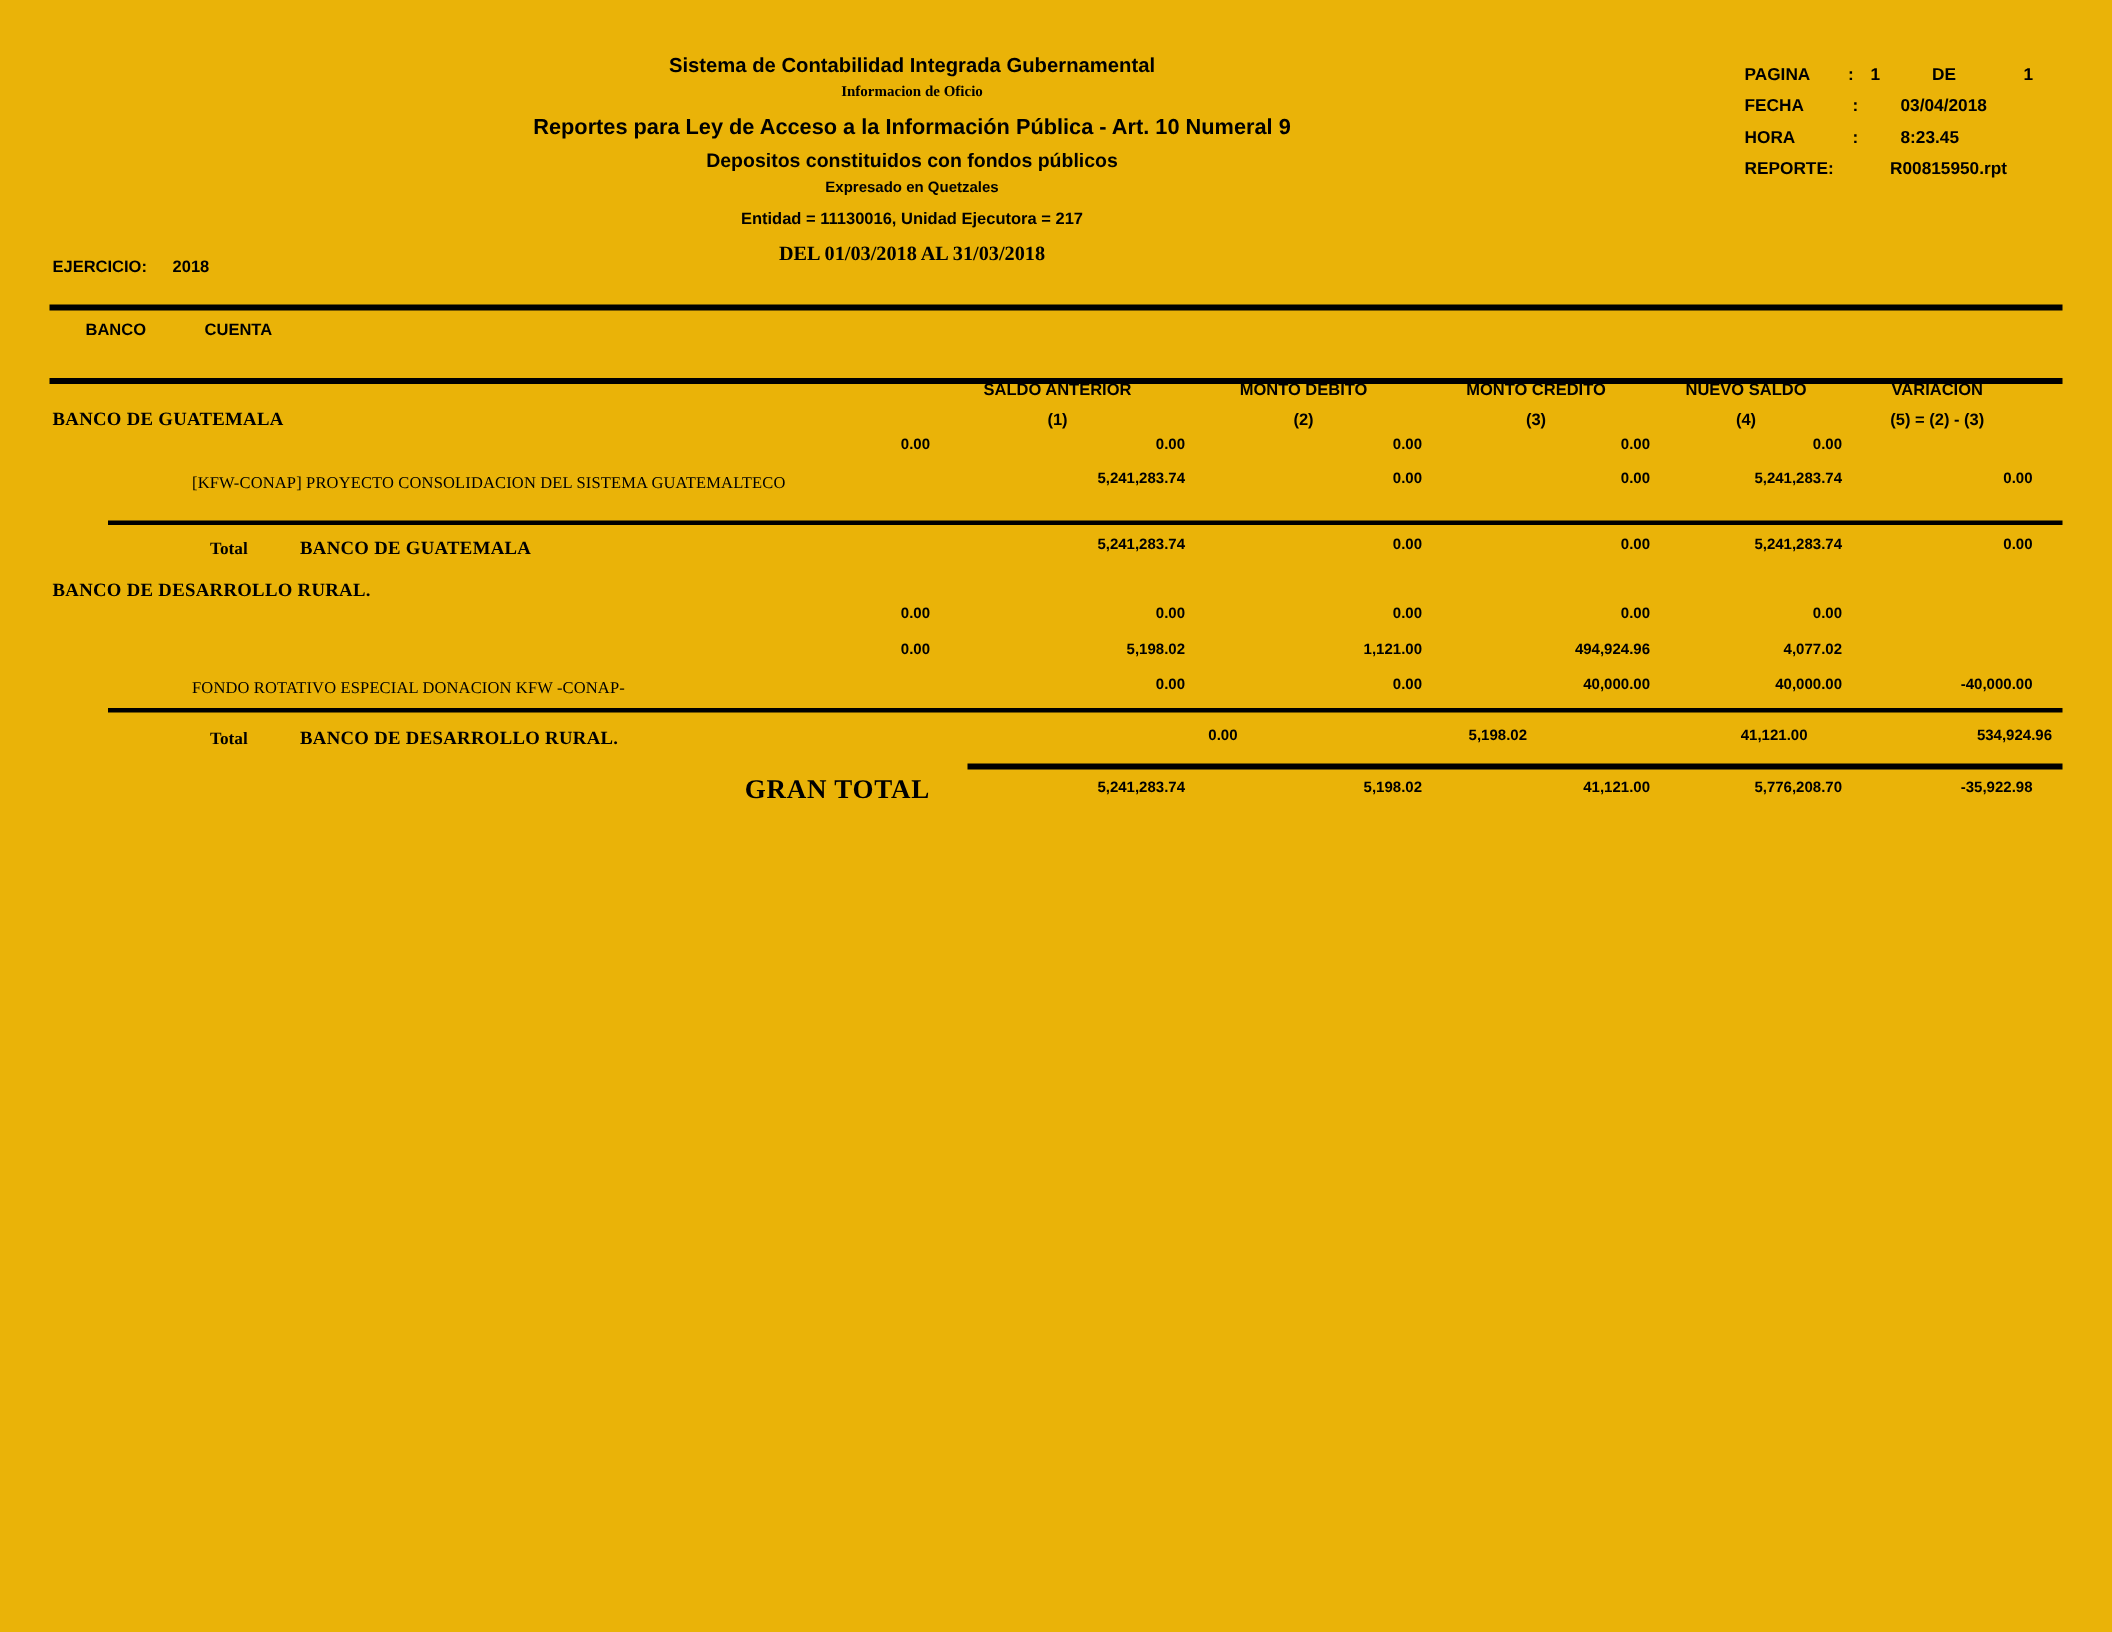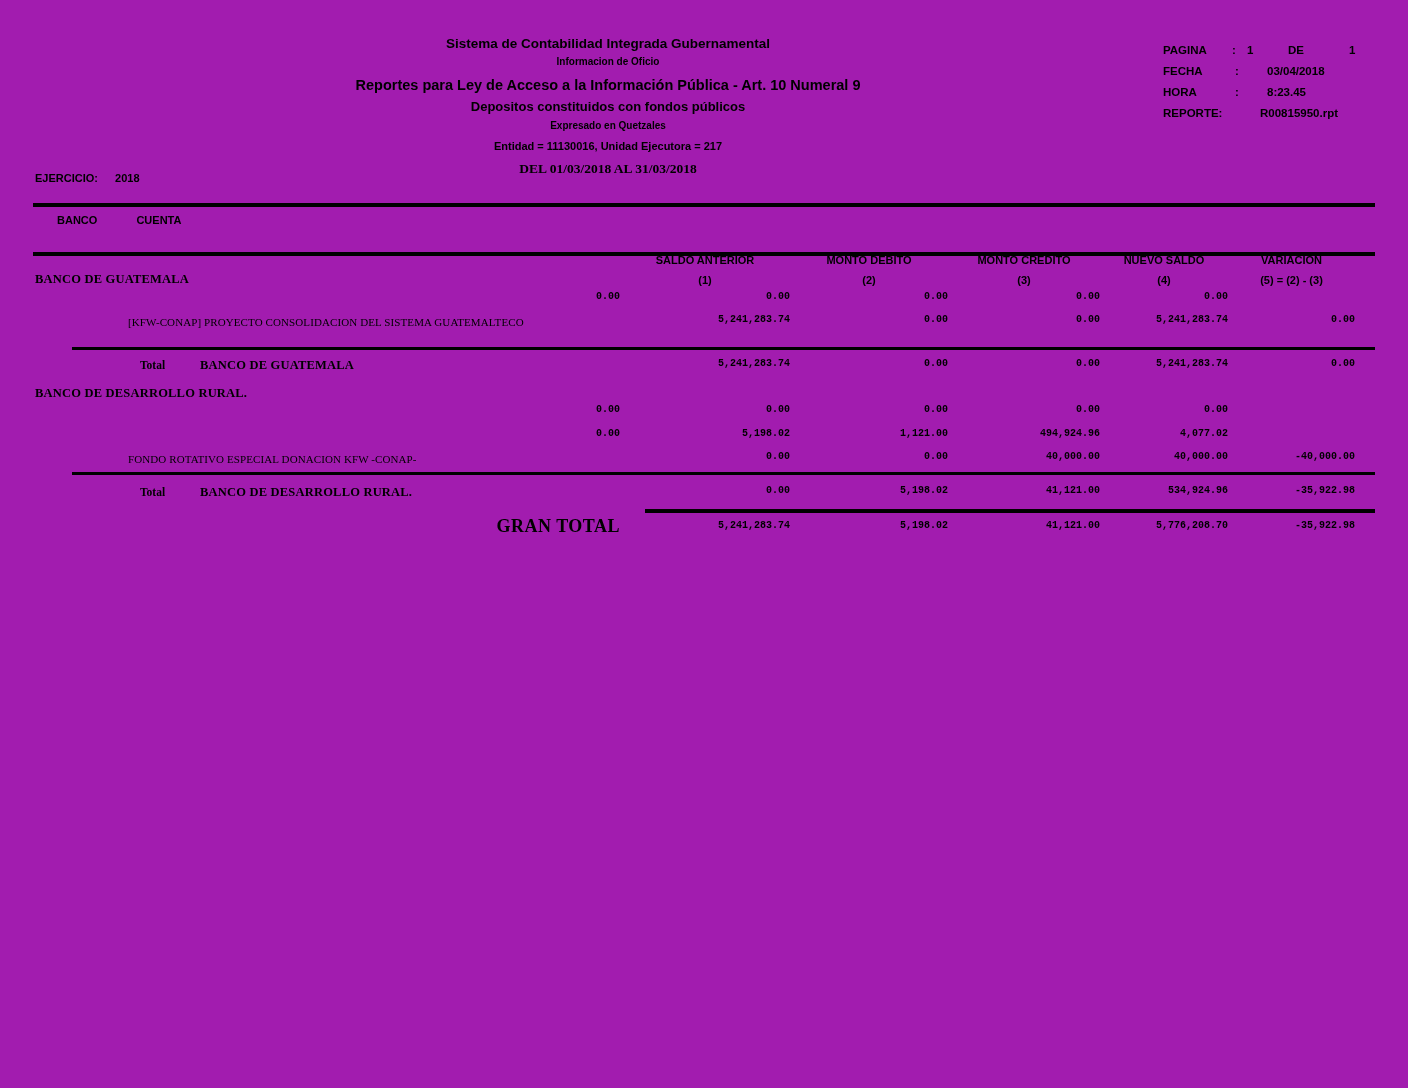--- a/index.html
+++ b/index.html
@@ -1,23 +1,23 @@
 <!DOCTYPE html>
 <html><head>
 <meta charset="utf-8">
 <style>
   html,body{margin:0;padding:0;background:#ffffff;}
-  .page{position:relative;width:1408px;height:1088px;background:#a21caf;color:#000;
+  .page{position:relative;width:1408px;height:1088px;background:#eab308;color:#000;
         font-family:"Liberation Sans",sans-serif;overflow:hidden;}
 
   
   .hdr{position:absolute;left:0;top:0;width:1216px;text-align:center;}
   .hdr div{position:absolute;left:0;width:100%;}
   .h-title   {top:36px;font-size:13.5px;font-weight:bold;}
-  .h-sub1    {top:56px;font-size:10px;font-weight:bold;}
+  .h-sub1    {top:56px;font-size:10px;font-weight:bold;font-family:Liberation Serif, serif;}
   .h-sub2    {top:77px;font-size:14.5px;font-weight:bold;}
   .h-sub3    {top:99px;font-size:13px;font-weight:bold;}
   .h-sub4    {top:120px;font-size:10px;font-weight:bold;}
   .h-entity  {top:140px;font-size:11px;font-weight:bold;}
   .h-period  {top:161px;font-size:13.5px;font-weight:bold;font-family:"Liberation Serif",serif;}
 
   
   .meta{position:absolute;left:1163px;top:44px;width:240px;font-size:11.5px;font-weight:bold;}
   .meta .line{position:absolute;left:0;height:16px;width:240px;}
   .meta .l1{top:0;} .meta .l2{top:21px;} .meta .l3{top:42px;} .meta .l4{top:63px;}
@@ -30,21 +30,21 @@
   .rule{position:absolute;background:#000;}
   .r-top {left:33px;top:203px;width:1342px;height:4px;}
   .r-hdr {left:33px;top:252px;width:1342px;height:4px;}
   .r-a   {left:72px;top:347px;width:1303px;height:3px;}
   .r-b   {left:72px;top:472px;width:1303px;height:3px;}
   .r-c   {left:645px;top:509px;width:730px;height:4px;}
 
   
   .grid{position:absolute;left:33px;width:1322px;display:grid;
         grid-template-columns:587px 170px 158px 152px 128px 127px;}
-  .grid .num{text-align:right;font-family:Liberation Mono, monospace;font-size:10px;font-weight:bold;white-space:nowrap;}
+  .grid .num{text-align:right;font-family:Liberation Sans, sans-serif;font-size:10px;font-weight:bold;white-space:nowrap;}
   .grid .ctr{text-align:center;margin-top:40px;}
 
   
   .thead1{top:214px;font-size:11px;font-weight:bold;}
   .thead2{top:234px;font-size:11px;font-weight:bold;}
   .thead1 .lbl{padding-left:24px;}
   .thead1 .lbl .cuenta{margin-left:36px;}
 
   .sect{font-family:"Liberation Serif",serif;font-size:12.5px;font-weight:bold;letter-spacing:.2px;}
   .sect .lbl{padding-left:2px;}
@@ -53,21 +53,21 @@
   .acct .lbl .wrap{max-width:480px;}
 
   .totrow .lbl{padding-left:107px;font-family:"Liberation Serif",serif;font-size:11.5px;font-weight:bold;}
   .totrow .lbl .name{margin-left:32px;font-size:12.5px;letter-spacing:.2px;}
 
   .grand .lbl{padding-left:362px;font-family:"Liberation Serif",serif;font-size:18px;font-weight:bold;letter-spacing:.5px;margin-top:-4px;text-align:right;}
 
   .s1{top:272px;} .row-holan{top:291px;} .row-kfw{top:314px;}
   .tot1{top:358px;}
   .s2{top:386px;} .row-cip{top:404px;} .row-priv{top:428px;} .row-don{top:451px;}
-  .tot2{top:485px;}
+  .tot2{top:485px;gap:35px;}
   .grand{top:520px;}
 </style>
 </head>
 <body>
 
 <div class="page">
 
   <div class="hdr">
     <div class="h-title">Sistema de Contabilidad Integrada Gubernamental</div>
     <div class="h-sub1">Informacion de Oficio</div>

